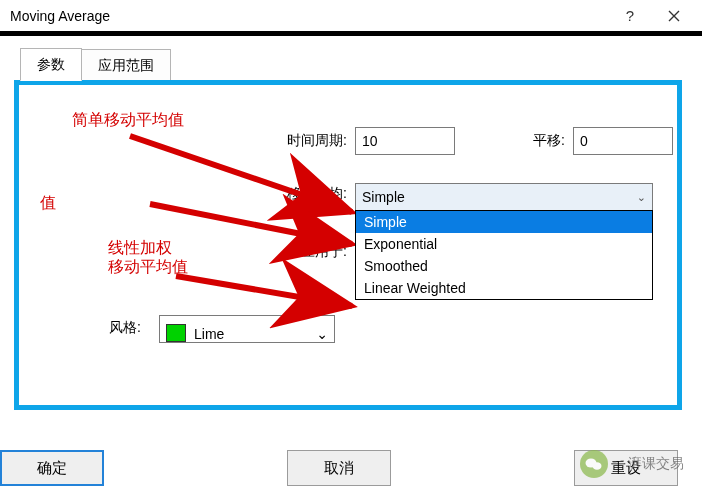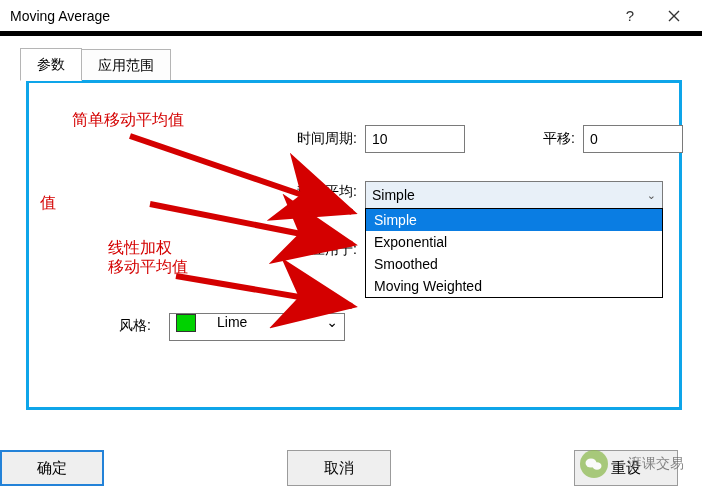--- a/index.html
+++ b/index.html
@@ -24,44 +24,44 @@
     margin-left: 6px;
   }
   .tab {
     padding: 7px 16px 6px 16px; border: 1px solid #b5b5b5;
     position: relative; background: #fff; font-size: 14px;
     margin-right: -1px;
   }
   .tab.inactive { top: 1px; background: #fdfdfd; }
   .tab.active { border-bottom-color: #fff; z-index: 2; }
   .panel {
-    border: 3px solid #0ea5e9; margin-top: -1px;
-    height: 330px; position: relative; padding: 30px 20px; margin-left: 12px;
+    border: 5px solid #0ea5e9; margin-top: -1px;
+    height: 330px; position: relative; padding: 30px 20px;
   }
   .row { display: flex; align-items: center; position: absolute; }
   .lbl { text-align: right; font-size: 14px; }
   .field {
     border: 1px solid #7a7a7a; height: 28px; padding: 2px 6px;
     font-size: 14px; background: #fff;
   }
   .combo {
     border: 1px solid #7a7a7a; height: 28px; background: #e8f0f8;
     display: flex; align-items: center; padding: 0 6px; font-size: 14px;
     position: relative;
   }
   .combo .chev { position: absolute; right: 6px; font-size: 11px; color: #555; }
   .dropdown {
     position: absolute; border: 1px solid #000; background: #fff;
     font-size: 14px; z-index: 5;
   }
   .dropdown .opt { padding: 3px 8px; }
   .dropdown .opt.sel { background: #0a7de3; color: #fff; }
   .colorbox {
-    border: 1px solid #7a7a7a; height: 28px; display: flex; align-items: flex-start;
-    padding: 0 6px; gap: 21px; background: #fff; font-size: 14px; position: relative;
+    border: 1px solid #7a7a7a; height: 28px; display: flex; align-items: flex-end;
+    padding: 0 6px; gap: 8px; background: #fff; font-size: 14px; position: relative;
   }
   .swatch { width: 20px; height: 18px; background: #00d200; border: 1px solid #333; }
   .buttons {
     position: absolute; left: 0; right: 0; bottom: 16px;
     display: flex; justify-content: space-between; gap: 34px; padding-right: 24px;
   }
   .btn-main {
     width: 104px; height: 36px; border: 1px solid #9b9b9b;
     display: flex; align-items: center; justify-content: center;
     font-size: 15px; background: #efefef;
@@ -130,21 +130,21 @@
     <div class="colorbox" style="position:absolute; left:140px; top:230px; width:176px;">
       <div class="swatch"></div>
       <span>Lime</span>
       <span class="chev" style="position:absolute;right:6px;">⌄</span>
     </div>
 
     <div class="dropdown" style="left:336px; top:125px; width:298px;">
       <div class="opt sel">Simple</div>
       <div class="opt">Exponential</div>
       <div class="opt">Smoothed</div>
-      <div class="opt">Moving Weighted</div>
+      <div class="opt">Linear Weighted</div>
     </div>
 
   </div>
 </div>
 
 <div class="annotation" style="left:72px; top:110px;">简单移动平均值</div>
 <div class="annotation" style="left:40px; top:174px;">
   <br><span>值</span>
 </div>
 <div class="annotation" style="left:108px; top:238px;">

